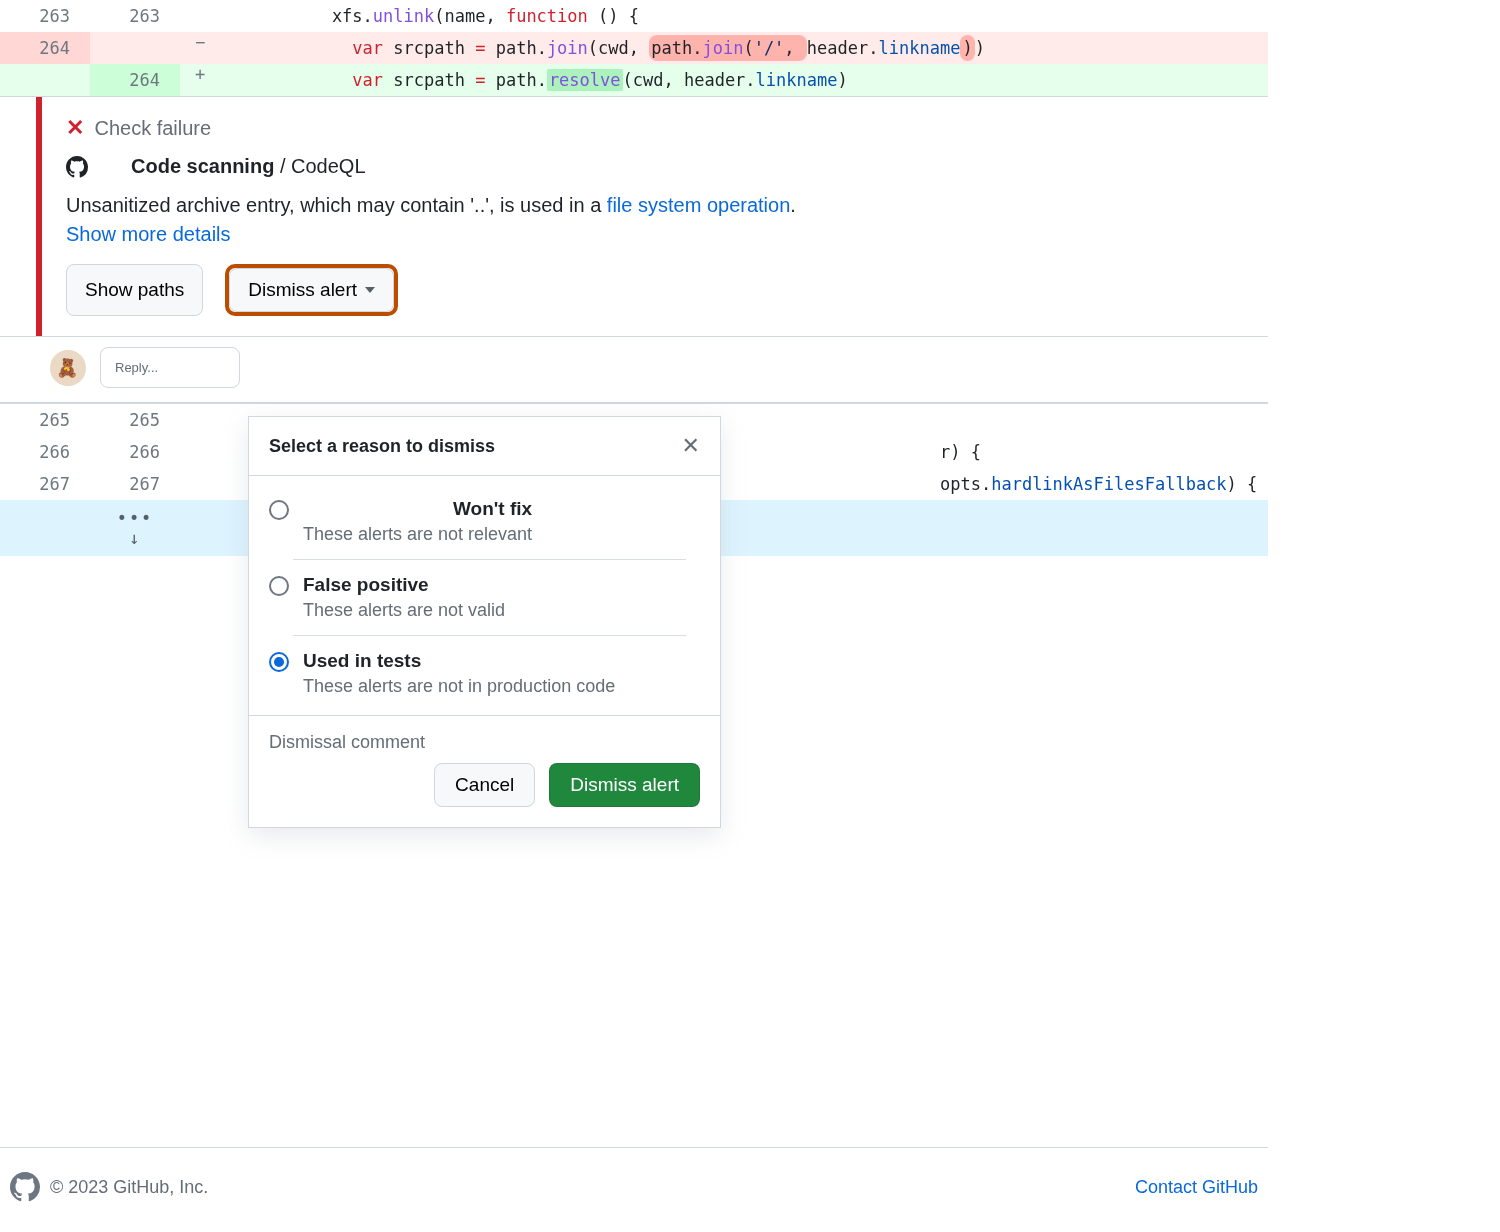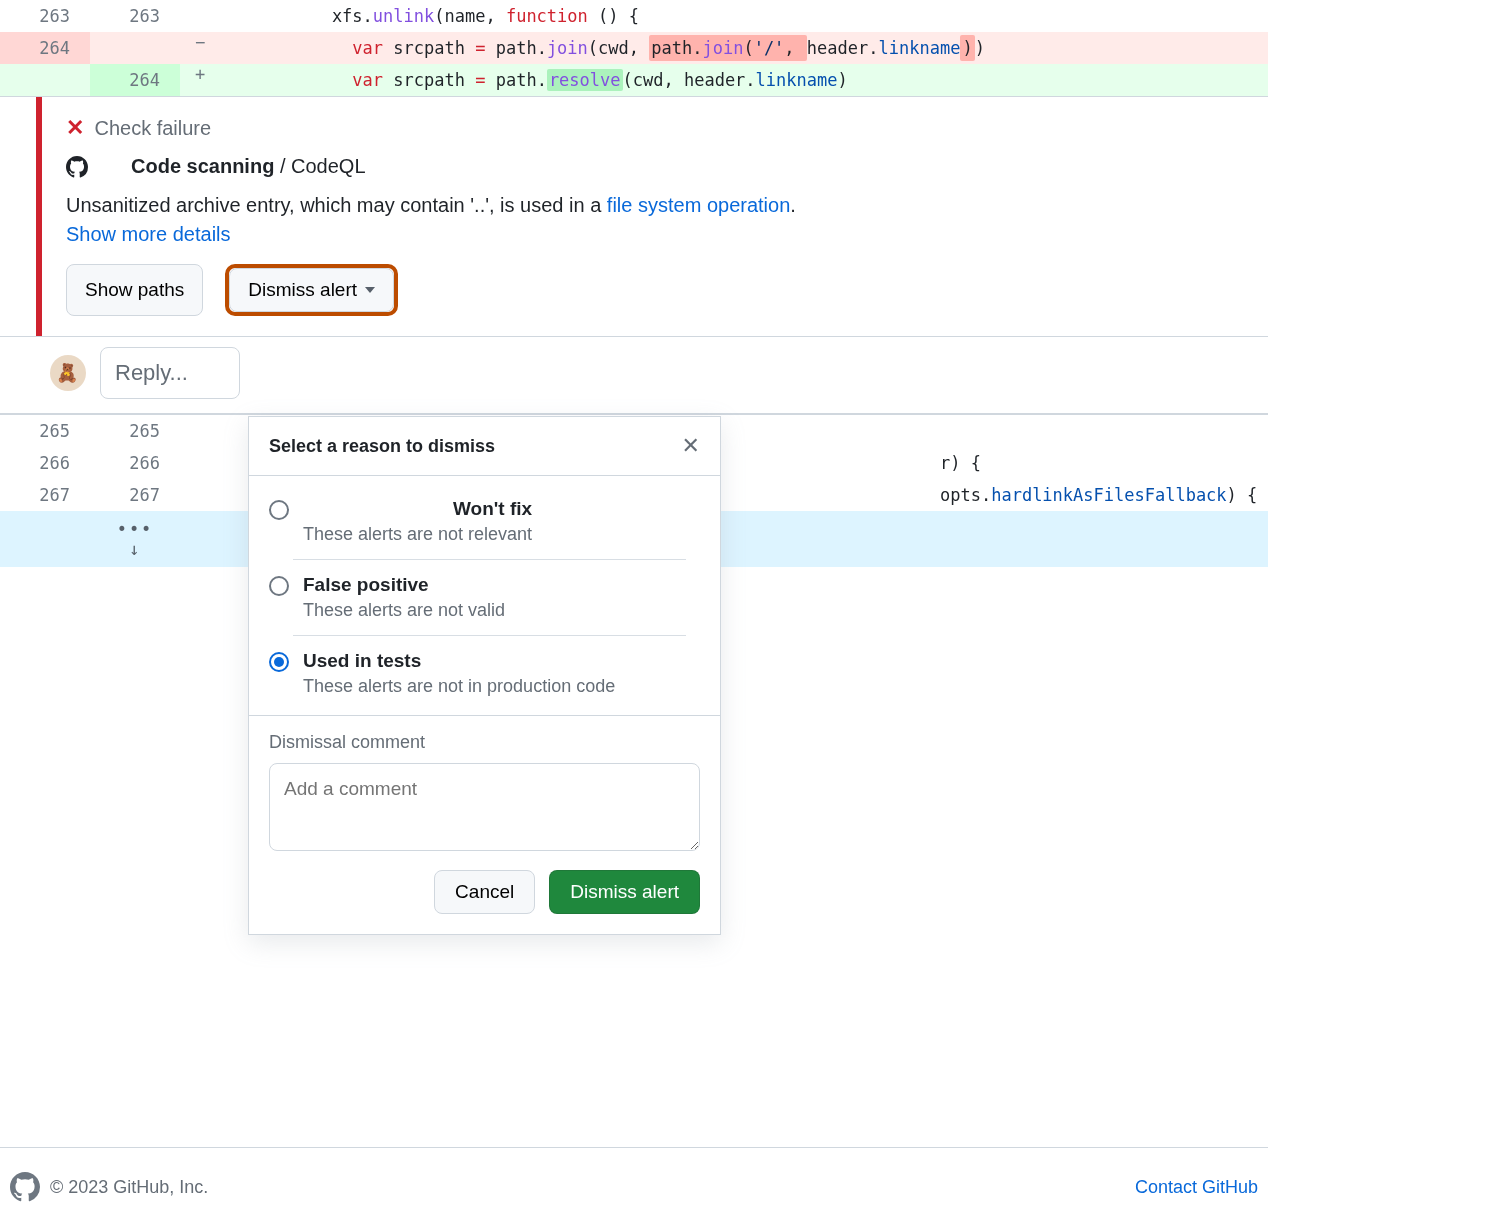--- a/index.html
+++ b/index.html
@@ -23,21 +23,21 @@
   .row-del .num-col.left { background: #ffd7d5; }
   .row-add { background: #e6ffec; }
   .row-add .num-col.right { background: #ccffd8; }
   .row-hunk { background: #ddf4ff; }
   .row-hunk .num-col, .row-hunk .mark-col { background: #ddf4ff; }
 
   .tok-fn { color: #8250df; }
   .tok-kw { color: #cf222e; }
   .tok-prop { color: #0550ae; }
   .tok-str { color: #0a3069; }
-  .hl-del { background: #ffb3ad; border-radius:2px; padding:3px 2px;}
+  .hl-del { background: #ffb3ad; border-radius:8px; padding:3px 2px;}
   .hl-add { background: #abf2bc; border-radius:2px; padding:1px 2px;}
 
   
   .alert-wrap { border-top: 1px solid #d0d7de; border-bottom: 1px solid #d0d7de; padding: 0; background:#fff; }
   .alert-inner { border-left: 6px solid #cf222e; margin-left: 36px; padding: 18px 24px 20px 24px; }
   .alert-status { display:flex; align-items:center; gap:10px; color:#656d76; font-size:20px; margin-bottom:14px; }
   .x-icon { color:#cf222e; font-size:22px; font-weight:bold; }
   .alert-source { display:flex; align-items:center; gap:8px; font-size:20px; margin-bottom:16px; }
   .alert-source .bold { font-weight:600;margin-left:35px; }
   .gh-mark { width:22px; height:22px; }
@@ -49,21 +49,21 @@
   .show-more { color:#0969da; font-size:20px; display:inline-block; margin-bottom:18px; cursor:pointer;}
   .btn-row { display:flex; gap:22px; }
   .btn { background:#f6f8fa; border:1px solid #d0d7de; border-radius:8px; padding:10px 18px; font-size:19px; font-weight:500; cursor:pointer; display:inline-flex; align-items:center; gap:8px;}
   .btn-dismiss-wrap { border:4px solid #bc4c00; border-radius:10px; padding:0; }
   .btn-dismiss-wrap .btn { border:1px solid #d0d7de; }
   .caret { width:0; height:0; border-left:5px solid transparent; border-right:5px solid transparent; border-top:6px solid #57606a; display:inline-block;}
 
   
   .reply-row { display:flex; align-items:center; gap:14px; padding:10px 14px 14px 50px; border-top:1px solid #d0d7de; border-bottom:1px solid #d0d7de; background:#fff; }
   .avatar { width:36px; height:36px; border-radius:50%; background:#ead9c5; display:flex; align-items:center; justify-content:center; font-size:18px;}
-  .reply-input { flex:0 0 140px; border:1px solid #d0d7de; border-radius:8px; padding:12px 14px; font-size:22px; color:#656d76; background:#fff;}
+  .reply-input { flex:0 0 140px; border:1px solid #d0d7de; border-radius:8px; padding:12px 14px; font-size:13px; color:#656d76; background:#fff;}
 
   
   .popover { position:absolute; left:248px; top:416px; width:473px; background:#fff; border:1px solid #d0d7de; border-radius:0; box-shadow:0 8px 24px rgba(140,149,159,0.2); z-index:10;}
   .pop-head { display:flex; align-items:center; justify-content:space-between; padding:18px 20px; border-bottom:1px solid #d0d7de; }
   .pop-head h3 { font-size:18px; font-weight:600; }
   .close-x { font-size:22px; color:#656d76; cursor:pointer; background:none; border:none; line-height:1;}
   .pop-list { padding: 4px 0; }
   .pop-item { display:flex; gap:14px; padding:14px 20px; cursor:pointer; }
   .pop-item + .pop-item { border-top:1px solid #d8dee4; margin:0 34px 0 44px; padding-left:0; padding-right:0; }
   .pop-item + .pop-item .radio { margin-left:-24px;}
@@ -201,23 +201,20 @@
       <div class="pop-item">
         <span class="radio checked"></span>
         <div>
           <div class="pop-item-title">Used in tests</div>
           <div class="pop-item-sub">These alerts are not in production code</div>
         </div>
       </div>
     </div>
     <div class="pop-sep"></div>
     <div class="pop-comment-label">Dismissal comment</div>
-    <div class="pop-textarea">
-      <textarea placeholder="Add a comment" style=""></textarea>
-    </div>
     <div class="pop-actions">
       <button class="btn-secondary">Cancel</button>
       <button class="btn-primary">Dismiss alert</button>
     </div>
   </div>
 
   <div class="footer">
     <div class="footer-left">
       <svg class="gh-mark-footer" viewBox="0 0 16 16">
           <path d="M8 0C3.58 0 0 3.58 0 8c0 3.54 2.29 6.53 5.47 7.59.4.07.55-.17.55-.38 0-.19-.01-.82-.01-1.49-2.01.37-2.53-.49-2.69-.94-.09-.23-.48-.94-.82-1.13-.28-.15-.68-.52-.01-.53.63-.01 1.08.58 1.23.82.72 1.21 1.87.87 2.33.66.07-.52.28-.87.51-1.07-1.78-.2-3.64-.89-3.64-3.95 0-.87.31-1.59.82-2.15-.08-.2-.36-1.02.08-2.12 0 0 .67-.21 2.2.82.64-.18 1.32-.27 2-.27.68 0 1.36.09 2 .27 1.53-1.04 2.2-.82 2.2-.82.44 1.1.16 1.92.08 2.12.51.56.82 1.27.82 2.15 0 3.07-1.87 3.75-3.65 3.95.29.25.54.73.54 1.48 0 1.07-.01 1.93-.01 2.2 0 .21.15.46.55.38A8.013 8.013 0 0016 8c0-4.42-3.58-8-8-8z"></path>

